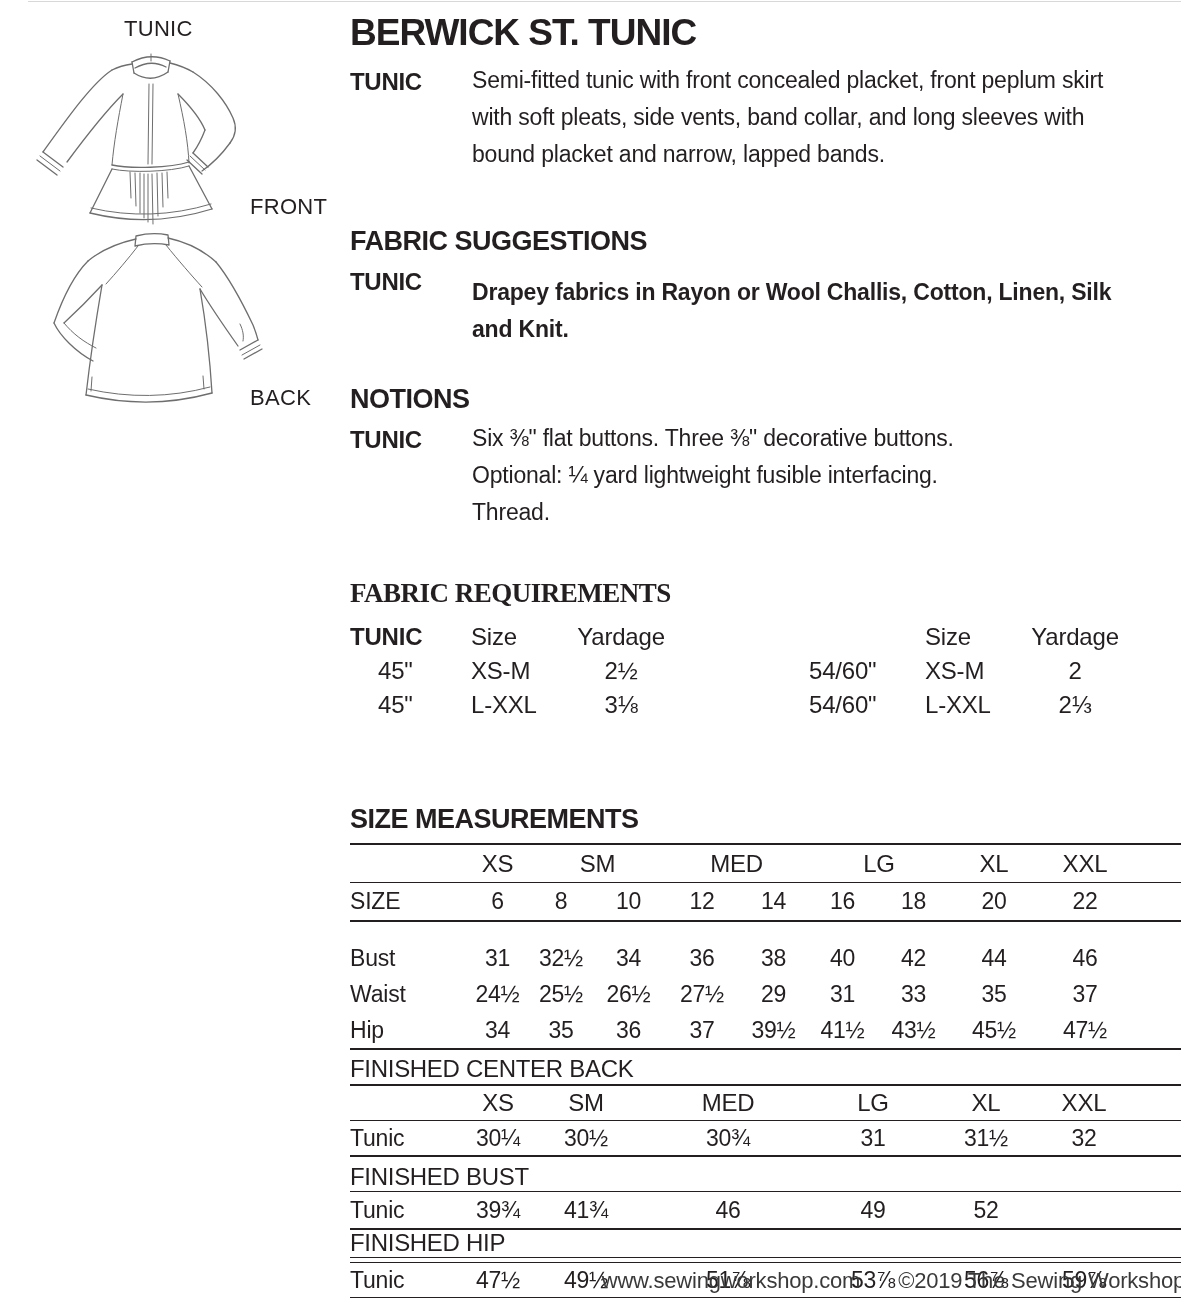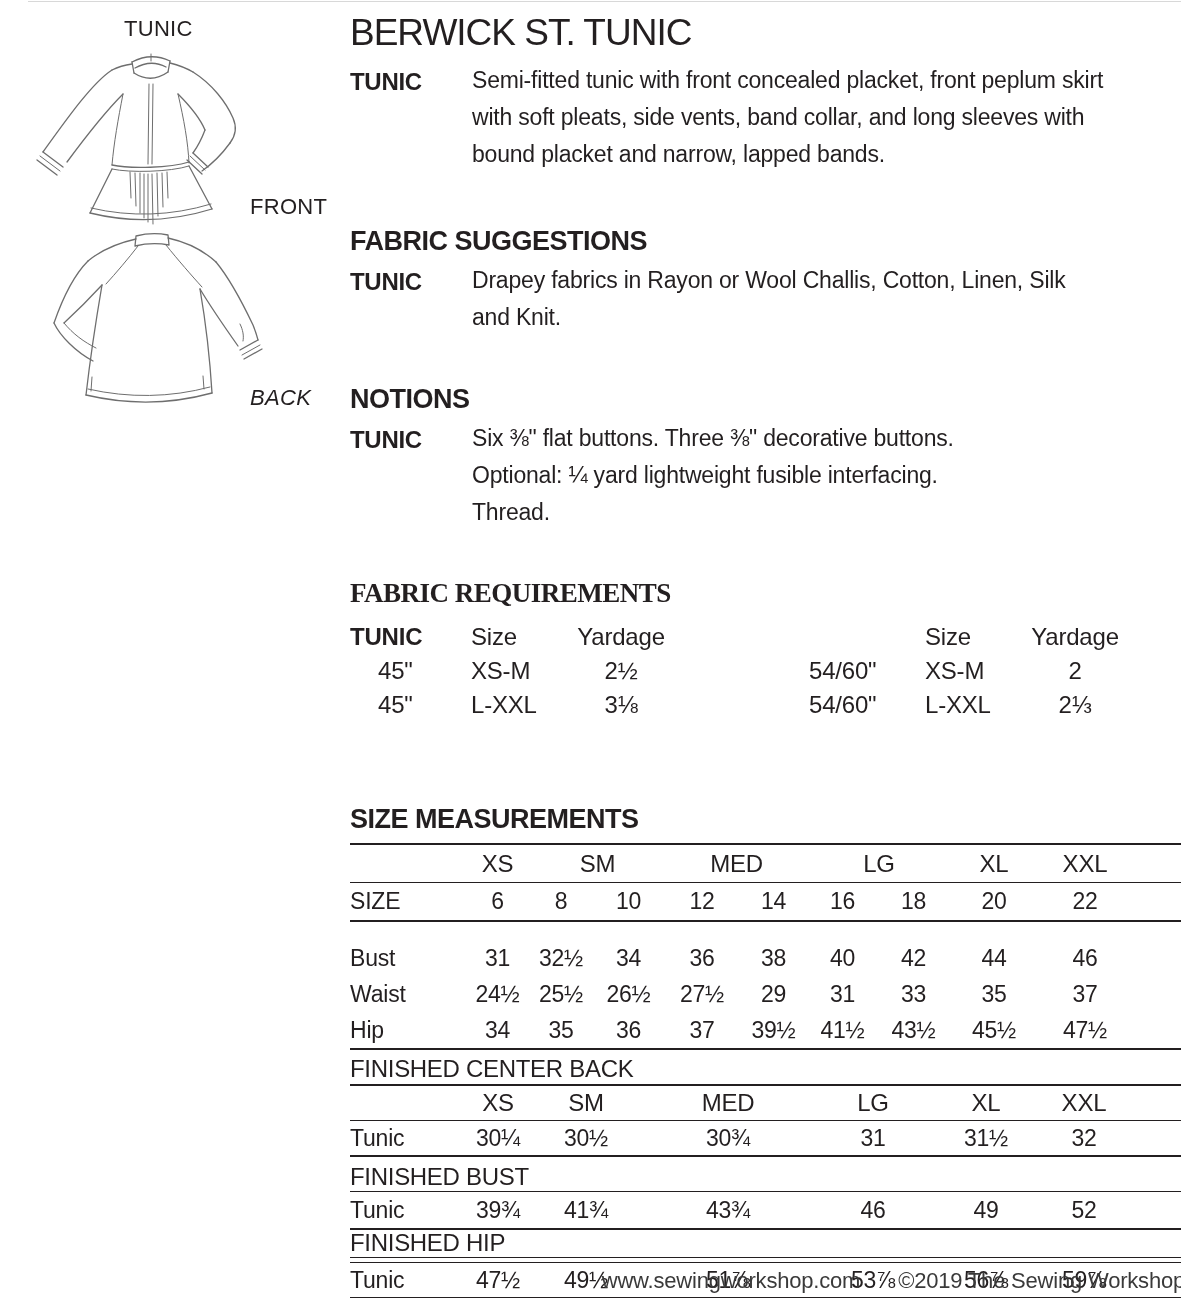--- a/index.html
+++ b/index.html
@@ -6,21 +6,21 @@
   .sheet{
     position:relative;width:1181px;height:1300px;background:#ffffff;
     color:#231f20;font-family:"Liberation Sans","DejaVu Sans",sans-serif;
     overflow:hidden;
     margin-left:28px;
   }
   .abs{position:absolute;}
   .top-rule{left:0;top:1px;width:1181px;height:1px;background:#d8d8d8;}
 
   
-  .h1{font-size:37px;font-weight:400;letter-spacing:-1px;line-height:1;}
+  .h1{font-size:37px;font-weight:700;letter-spacing:-1px;line-height:1;}
   .h2{font-size:27px;font-weight:700;letter-spacing:-0.5px;line-height:1;}
   .sec-head{font-size:24px;letter-spacing:-0.3px;line-height:1.1;}
 
   
   .blabel{font-size:24px;font-weight:700;letter-spacing:-0.3px;}
   .btext{font-size:23px;letter-spacing:-0.2px;line-height:37px;}
   .btext div{white-space:nowrap;}
 
   
   .cap{font-size:22px;letter-spacing:0.3px;}
@@ -142,34 +142,34 @@
 
     <path d="M62,57 C56,92 50,132 46,167"></path>
     <path d="M160,61 C166,96 170,132 172,165"></path>
     <path d="M46,167 Q110,182 172,165"></path>
     <path d="M48,161 Q110,175 170,159" class="thin"></path>
 
     <path d="M52,149 L51,163" class="thin"></path>
     <path d="M163,148 L164,161" class="thin"></path>
   </svg>
 
-  <div class="abs cap" style="left:222px;top:385px;font-style:italic;">BACK</div>
+  <div class="abs cap" style="left:222px;top:385px;">BACK</div>
 
   <div class="abs h1" style="left:322px;top:14px;">BERWICK ST. TUNIC</div>
 
   <div class="abs blabel" style="left:322px;top:68px;">TUNIC</div>
   <div class="abs h2" style="left:322px;top:228px;">FABRIC SUGGESTIONS</div>
 
   <div class="abs btext" style="left:444px;top:62px;">
     <div>Semi-fitted tunic with front concealed placket, front peplum skirt</div>
     <div>with soft pleats, side vents, band collar, and long sleeves with</div>
     <div>bound placket and narrow, lapped bands.</div>
   </div>
   <div class="abs blabel" style="left:322px;top:268px;">TUNIC</div>
-  <div class="abs btext" style="left:444px;top:262px;">
+  <div class="abs btext" style="left:444px;top:274px;font-weight:bold;">
     <div>Drapey fabrics in Rayon or Wool Challis, Cotton, Linen, Silk</div>
     <div>and Knit.</div>
   </div>
 
   <div class="abs h2" style="left:322px;top:386px;">NOTIONS</div>
   <div class="abs blabel" style="left:322px;top:426px;">TUNIC</div>
   <div class="abs btext" style="left:444px;top:420px;">
     <div>Six ⅜" flat buttons. Three ⅜" decorative buttons.</div>
     <div>Optional: ¼ yard lightweight fusible interfacing.</div>
     <div>Thread.</div>
@@ -299,21 +299,20 @@
       <div>31½</div>
       <div>32</div>
       <div></div>
     </div>
 
     <div class="sec-head bb1" style="padding-top:7px;height:27px;">FINISHED BUST</div>
     <div class="grid6 row-h36 bb2">
       <div class="rowlab">Tunic</div>
       <div>39¾</div>
       <div>41¾</div>
-      <div>43¾</div>
       <div>46</div>
       <div>49</div>
       <div>52</div>
       <div></div>
     </div>
 
     <div class="sec-head bb1" style="height:27px;">FINISHED HIP</div>
     <div class="gap4 bb1"></div>
     <div class="grid6 row-h34 bb15">
       <div class="rowlab">Tunic</div>

